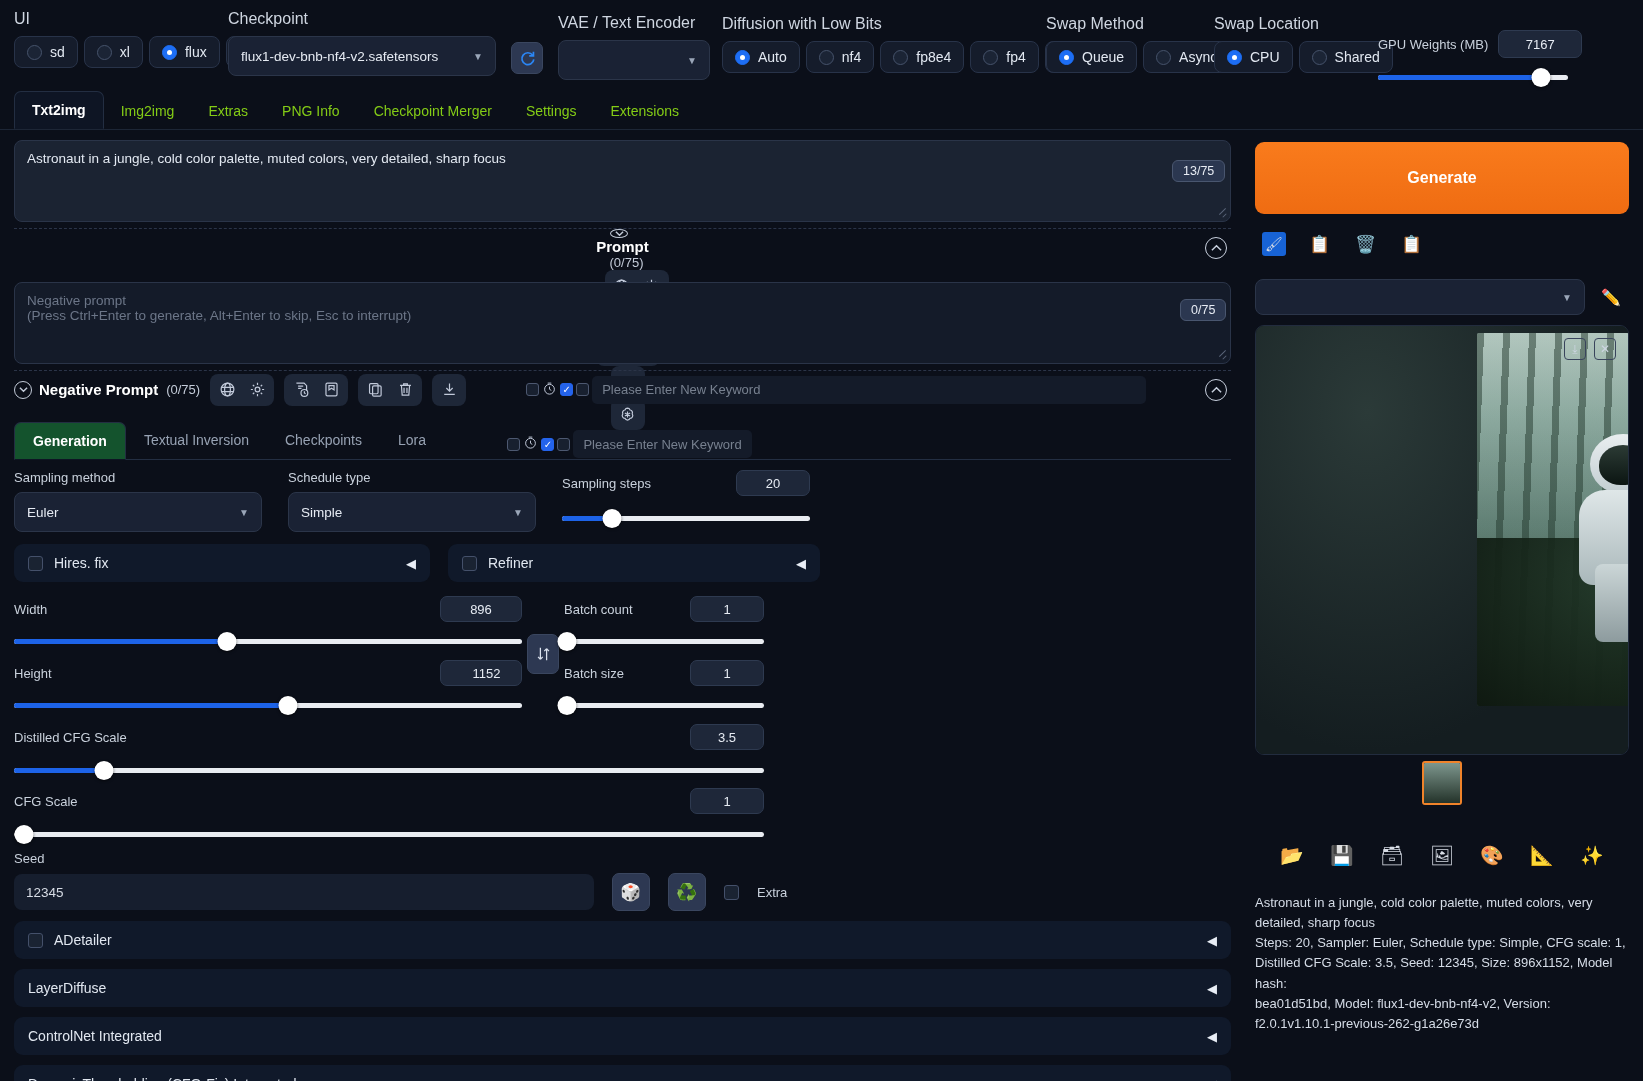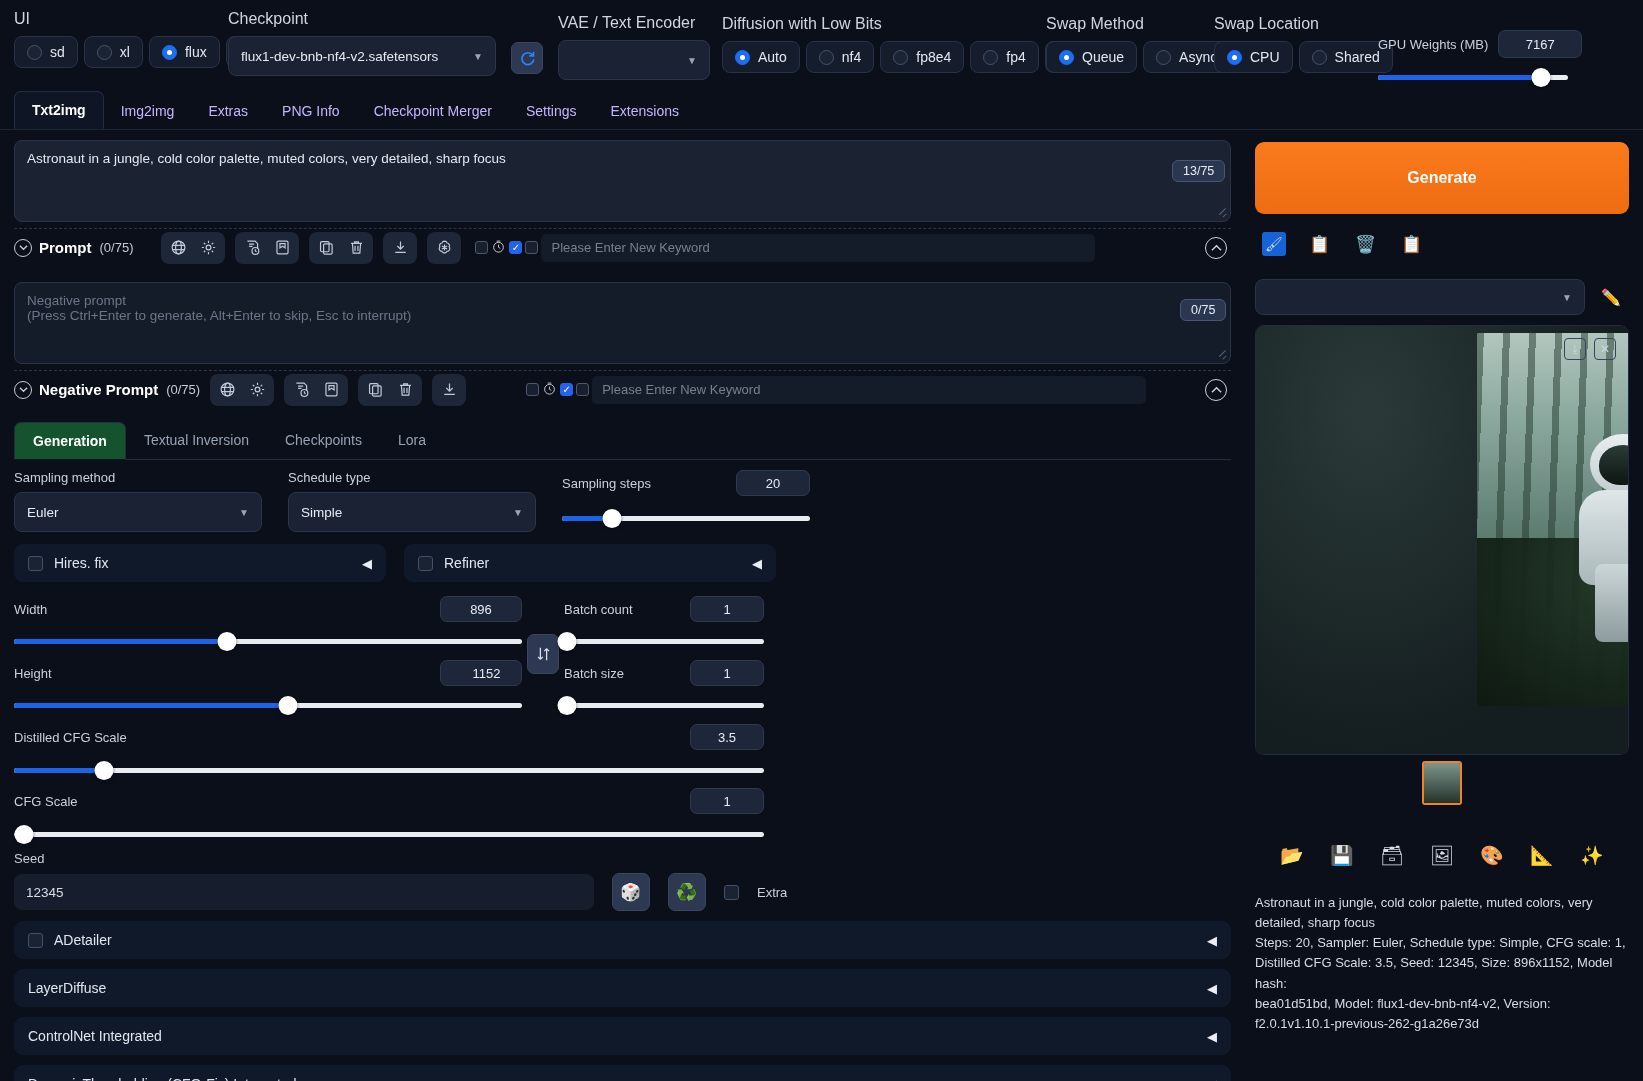--- a/index.html
+++ b/index.html
@@ -54,21 +54,21 @@
   }
   .slider { position:relative; height:14px; display:flex; align-items:center; }
   .slider .track { position:absolute; left:0; right:0; height:5px; border-radius:3px; background:#e9ecf1; }
   .slider .fill  { position:absolute; left:0; height:5px; border-radius:3px; background:#1d63e8; }
   .slider .knob  { position:absolute; width:19px; height:19px; border-radius:50%; background:#fff;
                    box-shadow:0 1px 3px rgba(0,0,0,.6); transform:translateX(-50%); cursor:pointer; }
 
   
   #maintabs { display:flex; align-items:flex-end; gap:0; padding:0 14px; height:40px;
               border-bottom:1px solid #1d2636; }
-  .mtab { padding:10px 17px; font-size:14px; color:#c4b5fd; cursor:pointer; }
+  .mtab { padding:10px 17px; font-size:14px; color:#84cc16; cursor:pointer; }
   .mtab.active { color:#fff; font-weight:bold; background:#0e1524;
                  border:1px solid #232e42; border-bottom:1px solid #0e1524;
                  border-radius:7px 7px 0 0; }
 
   
   #main { display:flex; height:calc(1081px - 90px - 41px); }
   #leftcol { width:1245px; position:relative; }
   #rightcol { width:398px; padding:12px 14px 0 10px; }
 
   .promptbox {
@@ -298,21 +298,21 @@
 
   <div id="leftcol">
 
     <div class="counter-badge" style="left:1172px; top:30px;">13/75</div>
 
     <div class="promptbox">
       <span>Astronaut in a jungle, cold color palette, muted colors, very detailed, sharp focus</span>
       <span class="resize-grip"></span>
     </div>
 
-    <div class="prompt-toolbar" style="border-top:1px dashed #2b3448;">
+    <div class="prompt-toolbar" style="border-top:1px dashed #2b3448;flex-direction:column;">
       <span class="chev-circle">
         <svg width="9" height="7" viewBox="0 0 10 7">
             <path d="M1 1.5 L5 5.5 L9 1.5" stroke="#c3cbd8" stroke-width="1.6" fill="none"></path>
           </svg>
       </span>
       <span class="pt-title">Prompt</span>
       <span class="pt-count">(0/75)</span>
 
       <div class="tgrp" style="margin-left:28px;">
         <div class="tbtn">
@@ -516,21 +516,21 @@
           </div>
           <div class="slider" style="margin-top:15px;">
             <div class="track"></div>
               <div class="fill" style="width:20%"></div>
               <div class="knob" style="left:20%"></div>
           </div>
         </div>
       </div>
 
       <div style="display:flex; gap:18px; margin-top:12px;">
-        <div class="accordion" style="width:372px; margin-top:0;">
+        <div class="accordion" style="width:416px; margin-top:0;">
           <span class="left">
             <span class="cbox"></span>
             <span>Hires. fix</span>
           </span>
           <span class="tri">◀</span>
         </div>
         <div class="accordion" style="width:372px; margin-top:0;">
           <span class="left">
             <span class="cbox"></span>
             <span>Refiner</span>

